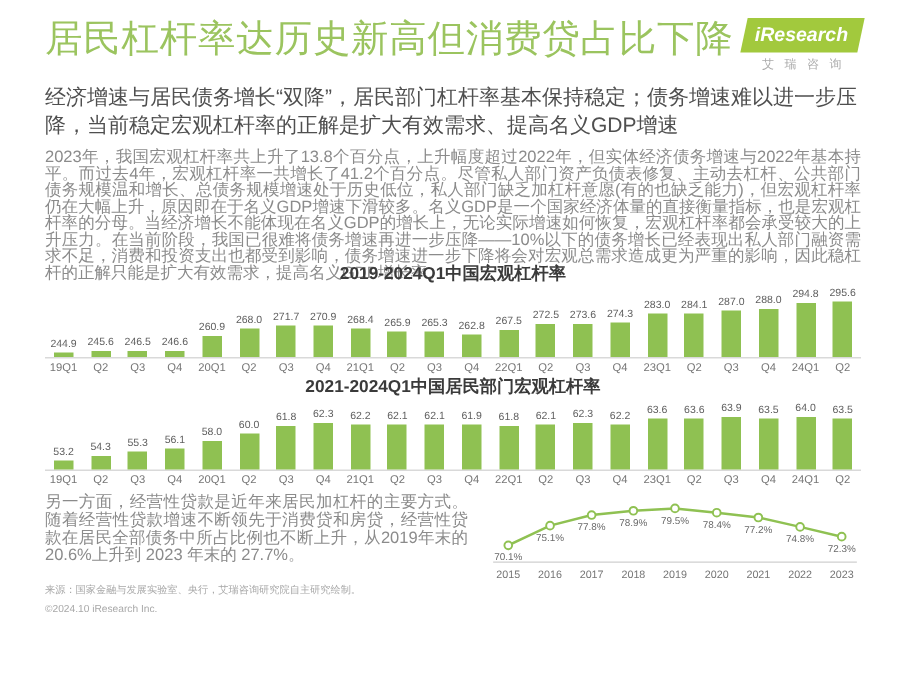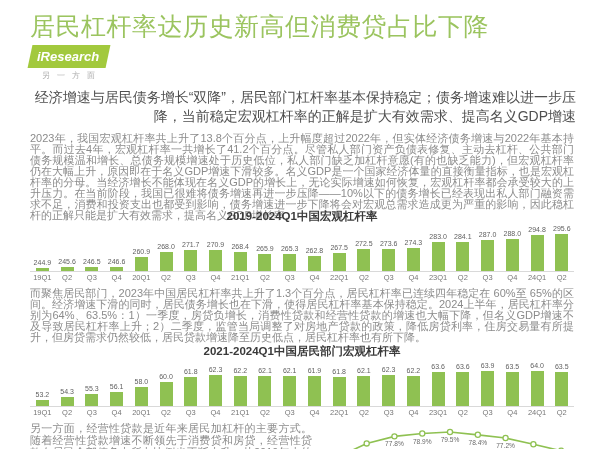--- a/index.html
+++ b/index.html
@@ -1,27 +1,27 @@
 <!DOCTYPE html>
 <html><head>
 <meta charset="utf-8">
 <style>
   * { margin:0; padding:0; box-sizing:border-box; }
   html,body { width:600px; height:449px; background:#ffffff; overflow:hidden;
     font-family:"Liberation Sans","DejaVu Sans",sans-serif; }
   .page { position:relative; width:600px; height:449px; padding:10px 26px 0 30px; }
 
-  .header { display:flex; justify-content:space-between; align-items:flex-start;flex-direction:column; }
+  .header { display:flex; justify-content:space-between; align-items:flex-start; }
   .title { font-size:25px; line-height:33px; font-weight:500; color:#9BC45F; letter-spacing:.5px; white-space:nowrap; }
   .logo { text-align:center; margin-top:2px; flex:0 0 auto; }
   .logo-badge { display:inline-block; background:#A2C93D; transform:skewX(-12deg); padding:2px 9px 3px 7px; }
   .logo-badge-inner { display:inline-block; transform:skewX(12deg); color:#fff; font-style:italic; font-weight:bold; font-size:13px; }
   .logo-sub { font-size:8px; color:#aaaaaa; letter-spacing:7px; margin-top:2px; padding-left:6px; white-space:nowrap; }
 
-  .subtitle { margin-top:7px; width:546px; font-size:14px; line-height:18.5px; font-weight:500; color:#4f4f4f;text-align:right; }
+  .subtitle { margin-top:7px; width:546px; font-size:14px; line-height:18.5px; font-weight:500; color:#4f4f4f; }
 
   .para { margin-top:8px; font-size:11px; line-height:11px; color:#8b8b8b; text-align:justify; }
 
   .chart-title { text-align:center; font-size:11.5px; line-height:13px; font-weight:bold; color:#3a3a3a; }
   .ct-overlap { margin-top:-11px; }
   .ct-mt { margin-top:2px; }
 
   .bar-chart { display:flex; align-items:flex-end; height:47px; margin-top:2px; border-bottom:1px solid #d9d9d9; }
   .bar-col { flex:1; display:flex; flex-direction:column; align-items:center; justify-content:flex-end; }
   .bar-val { font-size:7px; line-height:8px; color:#5f5f5f; margin-bottom:1px; white-space:nowrap; }
@@ -41,21 +41,21 @@
 <body>
 
 <div class="page">
 
   <div class="header">
     <h1 class="title" style="color: rgb(155, 196, 95);">居民杠杆率达历史新高但消费贷占比下降</h1>
     <div class="logo">
       <div class="logo-badge" style="background: rgb(162, 201, 61);">
         <span class="logo-badge-inner">iResearch</span>
       </div>
-      <div class="logo-sub">另一方面</div>
+      <div class="logo-sub">艾瑞咨询</div>
     </div>
   </div>
 
   <p class="subtitle">经济增速与居民债务增长“双降”，居民部门杠杆率基本保持稳定；债务增速难以进一步压降，当前稳定宏观杠杆率的正解是扩大有效需求、提高名义GDP增速</p>
 
   <p class="para">2023年，我国宏观杠杆率共上升了13.8个百分点，上升幅度超过2022年，但实体经济债务增速与2022年基本持平。而过去4年，宏观杠杆率一共增长了41.2个百分点。尽管私人部门资产负债表修复、主动去杠杆、公共部门债务规模温和增长、总债务规模增速处于历史低位，私人部门缺乏加杠杆意愿(有的也缺乏能力)，但宏观杠杆率仍在大幅上升，原因即在于名义GDP增速下滑较多。名义GDP是一个国家经济体量的直接衡量指标，也是宏观杠杆率的分母。当经济增长不能体现在名义GDP的增长上，无论实际增速如何恢复，宏观杠杆率都会承受较大的上升压力。在当前阶段，我国已很难将债务增速再进一步压降——10%以下的债务增长已经表现出私人部门融资需求不足，消费和投资支出也都受到影响，债务增速进一步下降将会对宏观总需求造成更为严重的影响，因此稳杠杆的正解只能是扩大有效需求，提高名义GDP增长率。</p>
 
   <div class="chart-title ct-overlap">2019-2024Q1中国宏观杠杆率</div>
   <div class="bar-chart" id="barchart0">
       <div class="bar-col">
@@ -165,21 +165,20 @@
       <div class="x-label">Q3</div>
       <div class="x-label">Q4</div>
       <div class="x-label">23Q1</div>
       <div class="x-label">Q2</div>
       <div class="x-label">Q3</div>
       <div class="x-label">Q4</div>
       <div class="x-label">24Q1</div>
       <div class="x-label">Q2</div>
     </div>
 
-  <p class="para" style="margin-top:5px;">而聚焦居民部门，2023年中国居民杠杆率共上升了1.3个百分点，居民杠杆率已连续四年稳定在 60%至 65%的区间。经济增速下滑的同时，居民债务增长也在下滑，使得居民杠杆率基本保持稳定。2024上半年，居民杠杆率分别为64%、63.5%：1）一季度，房贷负增长，消费性贷款和经营性贷款的增速也大幅下降，但名义GDP增速不及导致居民杠杆率上升；2）二季度，监管当局调整了对房地产贷款的政策，降低房贷利率，住房交易量有所提升，但房贷需求仍然较低，居民贷款增速降至历史低点，居民杠杆率也有所下降。</p>
 
   <div class="chart-title ct-mt">2021-2024Q1中国居民部门宏观杠杆率</div>
   <div class="bar-chart" id="barchart1">
       <div class="bar-col">
         <div class="bar-val">53.2</div>
         <div class="bar" style="background: rgb(143, 193, 82); height: 6px;"></div>
       </div>
       <div class="bar-col">
         <div class="bar-val">54.3</div>
         <div class="bar" style="background: rgb(143, 193, 82); height: 9px;"></div>

